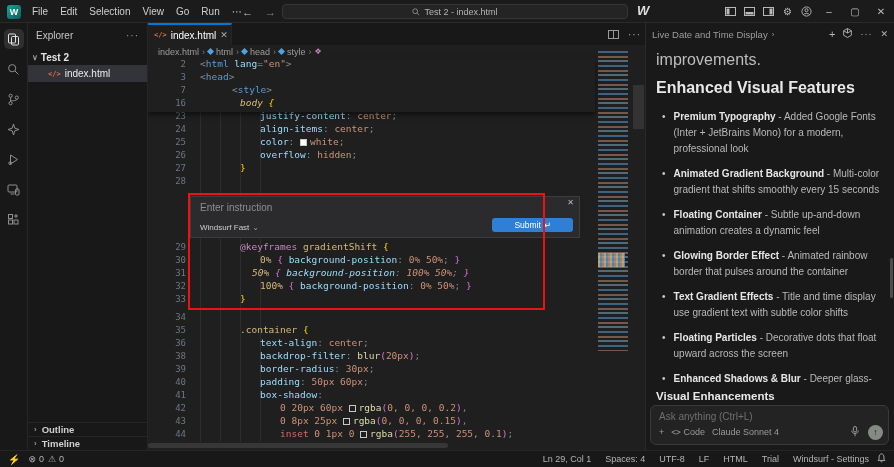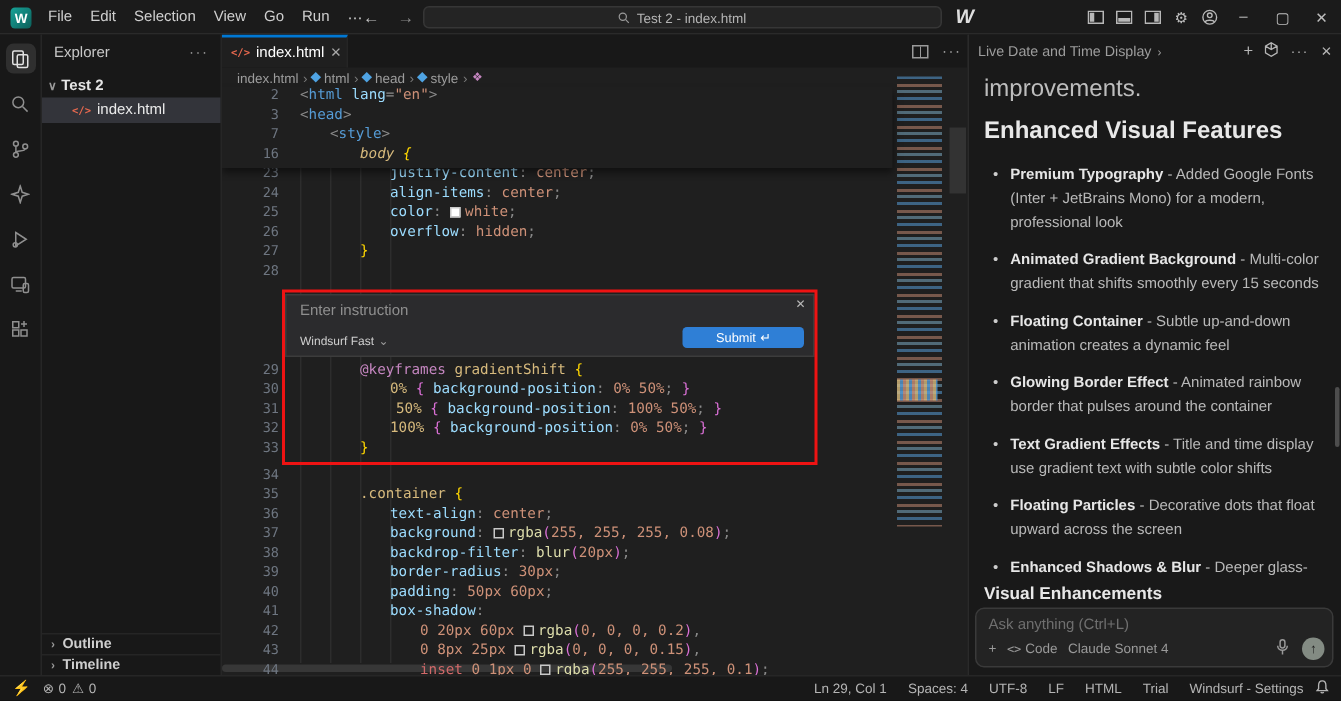--- a/index.html
+++ b/index.html
@@ -71,21 +71,21 @@
   .ln{position:absolute;left:0;width:38px;text-align:right;color:#6e7681;font-size:9px;top:1px;}
   .ct{position:absolute;top:0;}
   .tk-tag{color:#569cd6}.tk-pun{color:#8a8a8a}.tk-attr{color:#9cdcfe}.tk-str{color:#ce9178}
   .tk-sel{color:#d7ba7d}.tk-prop{color:#9cdcfe}.tk-val{color:#ce9178}.tk-b1{color:#ffd700}
   .tk-b2{color:#da70d6}.tk-at{color:#c586c0}.tk-fn{color:#dcdcaa}.tk-kw{color:#d16969}
   .swatch{display:inline-block;width:7px;height:7px;border:1px solid #c8c8c8;margin-right:3px;vertical-align:-1px;}
   .swatch.sw{background:#ffffff;}
   .swatch.swo{background:transparent;}
 
   .redbox{position:absolute;left:40px;top:170px;width:357px;height:117px;border:2px solid #ee1313;z-index:9;pointer-events:none;}
-  .widget{position:absolute;left:42px;top:173px;width:353px;height:42px;background:#2b2b2d;border:1px solid #3c3c3c;z-index:7;}
+  .widget{position:absolute;left:42px;top:173px;width:390px;height:42px;background:#2b2b2d;border:1px solid #3c3c3c;z-index:7;}
   .w-ph{position:absolute;left:9px;top:5px;font-size:10px;color:#8f8f8f;}
   .w-model{position:absolute;left:9px;bottom:5px;font-size:8px;color:#cfcfcf;display:flex;gap:3px;align-items:center;}
   .w-close{position:absolute;right:5px;top:1px;font-size:8px;color:#bbbbbb;}
   .w-submit{position:absolute;right:6px;bottom:5px;background:#2f7fd6;color:#ffffff;font-size:8.5px;
             padding:2px 22px;border-radius:3px;display:flex;gap:3px;align-items:center;}
 
   .minimap{position:absolute;left:447px;top:22px;width:36px;bottom:0;overflow:hidden;}
   .minimap::before{content:"";position:absolute;left:3px;right:3px;top:6px;height:300px;
       background:
         repeating-linear-gradient(180deg,rgba(86,156,214,.55) 0 2px,transparent 2px 5px,rgba(206,145,120,.5) 5px 7px,transparent 7px 9px,rgba(156,220,254,.4) 9px 11px,transparent 11px 14px);}
@@ -297,43 +297,42 @@
     <div class="guides">
       <span class="guide" style="left:52px;"></span>
       <span class="guide" style="left:72px;"></span>
       <span class="guide" style="left:92px;"></span>
       <span class="guide" style="left:112px;"></span>
     </div>
 
     <div class="lines" id="sticky-lines">
         <div class="cl"><span class="ln">2</span><span class="ct" style="left: 52px;"><span class="tk-pun">&lt;</span><span class="tk-tag">html</span><span class="tk-attr"> lang</span><span class="tk-pun">=</span><span class="tk-str">"en"</span><span class="tk-pun">&gt;</span></span></div>
         <div class="cl"><span class="ln">3</span><span class="ct" style="left: 52px;"><span class="tk-pun">&lt;</span><span class="tk-tag">head</span><span class="tk-pun">&gt;</span></span></div>
-        <div class="cl"><span class="ln">7</span><span class="ct" style="left: 72px;"><span class="tk-pun">&lt;</span><span class="tk-tag">style</span><span class="tk-pun">&gt;</span></span></div>
+        <div class="cl"><span class="ln">7</span><span class="ct" style="left: 84px;"><span class="tk-pun">&lt;</span><span class="tk-tag">style</span><span class="tk-pun">&gt;</span></span></div>
         <div class="cl"><span class="ln">16</span><span class="ct" style="left: 92px; font-style: italic;"><span class="tk-sel">body </span><span class="tk-b1">{</span></span></div>
       </div>
     <div class="lines" id="lines-a">
         <div class="cl"><span class="ln">23</span><span class="ct" style="left: 112px;"><span class="tk-prop">justify-content</span><span class="tk-pun">: </span><span class="tk-val">center</span><span class="tk-pun">;</span></span></div>
         <div class="cl"><span class="ln">24</span><span class="ct" style="left: 112px;"><span class="tk-prop">align-items</span><span class="tk-pun">: </span><span class="tk-val">center</span><span class="tk-pun">;</span></span></div>
         <div class="cl"><span class="ln">25</span><span class="ct" style="left: 112px;"><span class="tk-prop">color</span><span class="tk-pun">: </span><span class="swatch sw"></span><span class="tk-val">white</span><span class="tk-pun">;</span></span></div>
         <div class="cl"><span class="ln">26</span><span class="ct" style="left: 112px;"><span class="tk-prop">overflow</span><span class="tk-pun">: </span><span class="tk-val">hidden</span><span class="tk-pun">;</span></span></div>
         <div class="cl"><span class="ln">27</span><span class="ct" style="left: 92px;"><span class="tk-b1">}</span></span></div>
         <div class="cl"><span class="ln">28</span><span class="ct" style="left: 52px;"></span></div>
       </div>
     <div class="lines" id="lines-boxed">
         <div class="cl"><span class="ln">29</span><span class="ct" style="left: 92px;"><span class="tk-at">@keyframes</span><span class="tk-sel"> gradientShift </span><span class="tk-b1">{</span></span></div>
         <div class="cl"><span class="ln">30</span><span class="ct" style="left: 112px;"><span class="tk-sel">0% </span><span class="tk-b2">{ </span><span class="tk-prop">background-position</span><span class="tk-pun">: </span><span class="tk-val">0% 50%</span><span class="tk-pun">; </span><span class="tk-b2">}</span></span></div>
-        <div class="cl"><span class="ln">31</span><span class="ct" style="left: 116px;"><span class="tk-sel">50% </span><span class="tk-b2">{ </span><span class="tk-prop">background-position</span><span class="tk-pun">: </span><span class="tk-val">100% 50%</span><span class="tk-pun">; </span><span class="tk-b2">}</span></span></div>
+        <div class="cl"><span class="ln">31</span><span class="ct" style="left: 104px; font-style: italic;"><span class="tk-sel">50% </span><span class="tk-b2">{ </span><span class="tk-prop">background-position</span><span class="tk-pun">: </span><span class="tk-val">100% 50%</span><span class="tk-pun">; </span><span class="tk-b2">}</span></span></div>
         <div class="cl"><span class="ln">32</span><span class="ct" style="left: 112px;"><span class="tk-sel">100% </span><span class="tk-b2">{ </span><span class="tk-prop">background-position</span><span class="tk-pun">: </span><span class="tk-val">0% 50%</span><span class="tk-pun">; </span><span class="tk-b2">}</span></span></div>
         <div class="cl"><span class="ln">33</span><span class="ct" style="left: 92px;"><span class="tk-b1">}</span></span></div>
       </div>
     <div class="lines" id="lines-b">
         <div class="cl"><span class="ln">34</span><span class="ct" style="left: 52px;"></span></div>
         <div class="cl"><span class="ln">35</span><span class="ct" style="left: 92px;"><span class="tk-sel">.container </span><span class="tk-b1">{</span></span></div>
         <div class="cl"><span class="ln">36</span><span class="ct" style="left: 112px;"><span class="tk-prop">text-align</span><span class="tk-pun">: </span><span class="tk-val">center</span><span class="tk-pun">;</span></span></div>
-        <div class="cl"><span class="ln">37</span><span class="ct" style="left: 112px;"><span class="tk-prop">background</span><span class="tk-pun">: </span><span class="swatch swo"></span><span class="tk-fn">rgba</span><span class="tk-b2">(</span><span class="tk-val">255, 255, 255, 0.08</span><span class="tk-b2">)</span><span class="tk-pun">;</span></span></div>
         <div class="cl"><span class="ln">38</span><span class="ct" style="left: 112px;"><span class="tk-prop">backdrop-filter</span><span class="tk-pun">: </span><span class="tk-fn">blur</span><span class="tk-b2">(</span><span class="tk-val">20px</span><span class="tk-b2">)</span><span class="tk-pun">;</span></span></div>
         <div class="cl"><span class="ln">39</span><span class="ct" style="left: 112px;"><span class="tk-prop">border-radius</span><span class="tk-pun">: </span><span class="tk-val">30px</span><span class="tk-pun">;</span></span></div>
         <div class="cl"><span class="ln">40</span><span class="ct" style="left: 112px;"><span class="tk-prop">padding</span><span class="tk-pun">: </span><span class="tk-val">50px 60px</span><span class="tk-pun">;</span></span></div>
         <div class="cl"><span class="ln">41</span><span class="ct" style="left: 112px;"><span class="tk-prop">box-shadow</span><span class="tk-pun">:</span></span></div>
         <div class="cl"><span class="ln">42</span><span class="ct" style="left: 132px;"><span class="tk-val">0 20px 60px </span><span class="swatch swo"></span><span class="tk-fn">rgba</span><span class="tk-b2">(</span><span class="tk-val">0, 0, 0, 0.2</span><span class="tk-b2">)</span><span class="tk-pun">,</span></span></div>
         <div class="cl"><span class="ln">43</span><span class="ct" style="left: 132px;"><span class="tk-val">0 8px 25px </span><span class="swatch swo"></span><span class="tk-fn">rgba</span><span class="tk-b2">(</span><span class="tk-val">0, 0, 0, 0.15</span><span class="tk-b2">)</span><span class="tk-pun">,</span></span></div>
         <div class="cl"><span class="ln">44</span><span class="ct" style="left: 132px;"><span class="tk-kw">inset</span><span class="tk-val"> 0 1px 0 </span><span class="swatch swo"></span><span class="tk-fn">rgba</span><span class="tk-b2">(</span><span class="tk-val">255, 255, 255, 0.1</span><span class="tk-b2">)</span><span class="tk-pun">;</span></span></div>
       </div>
 
     <div class="widget">

